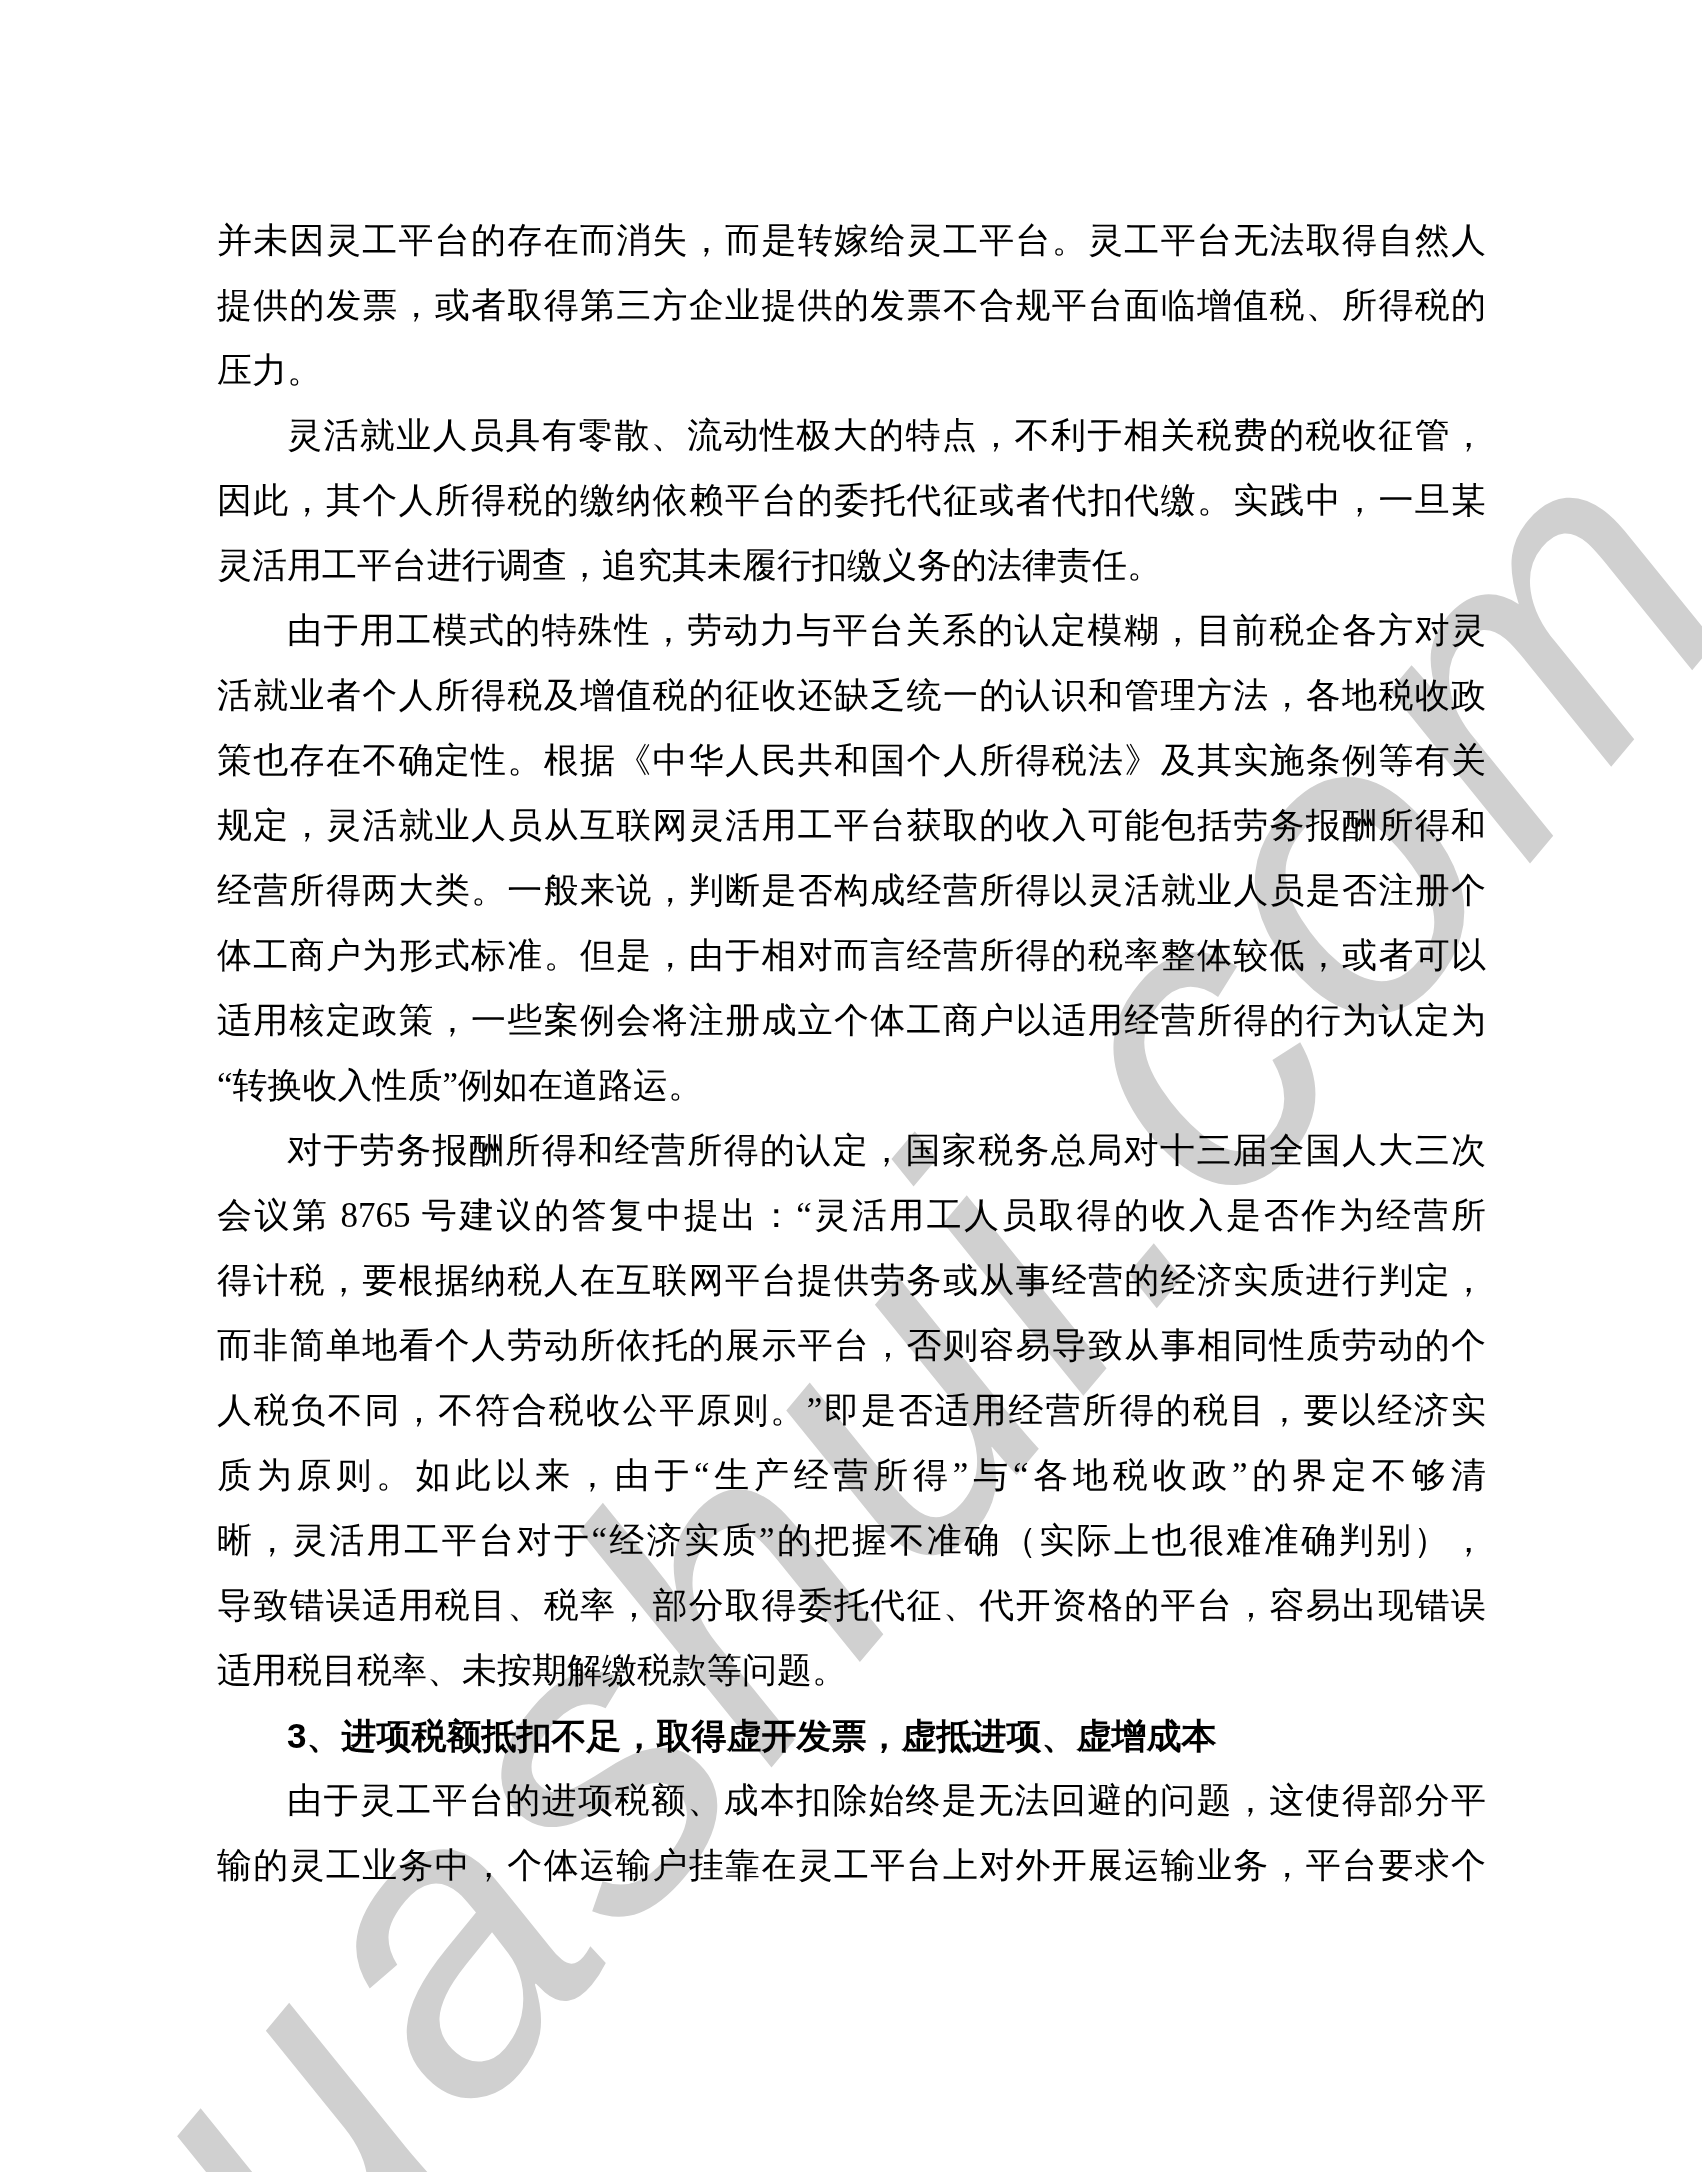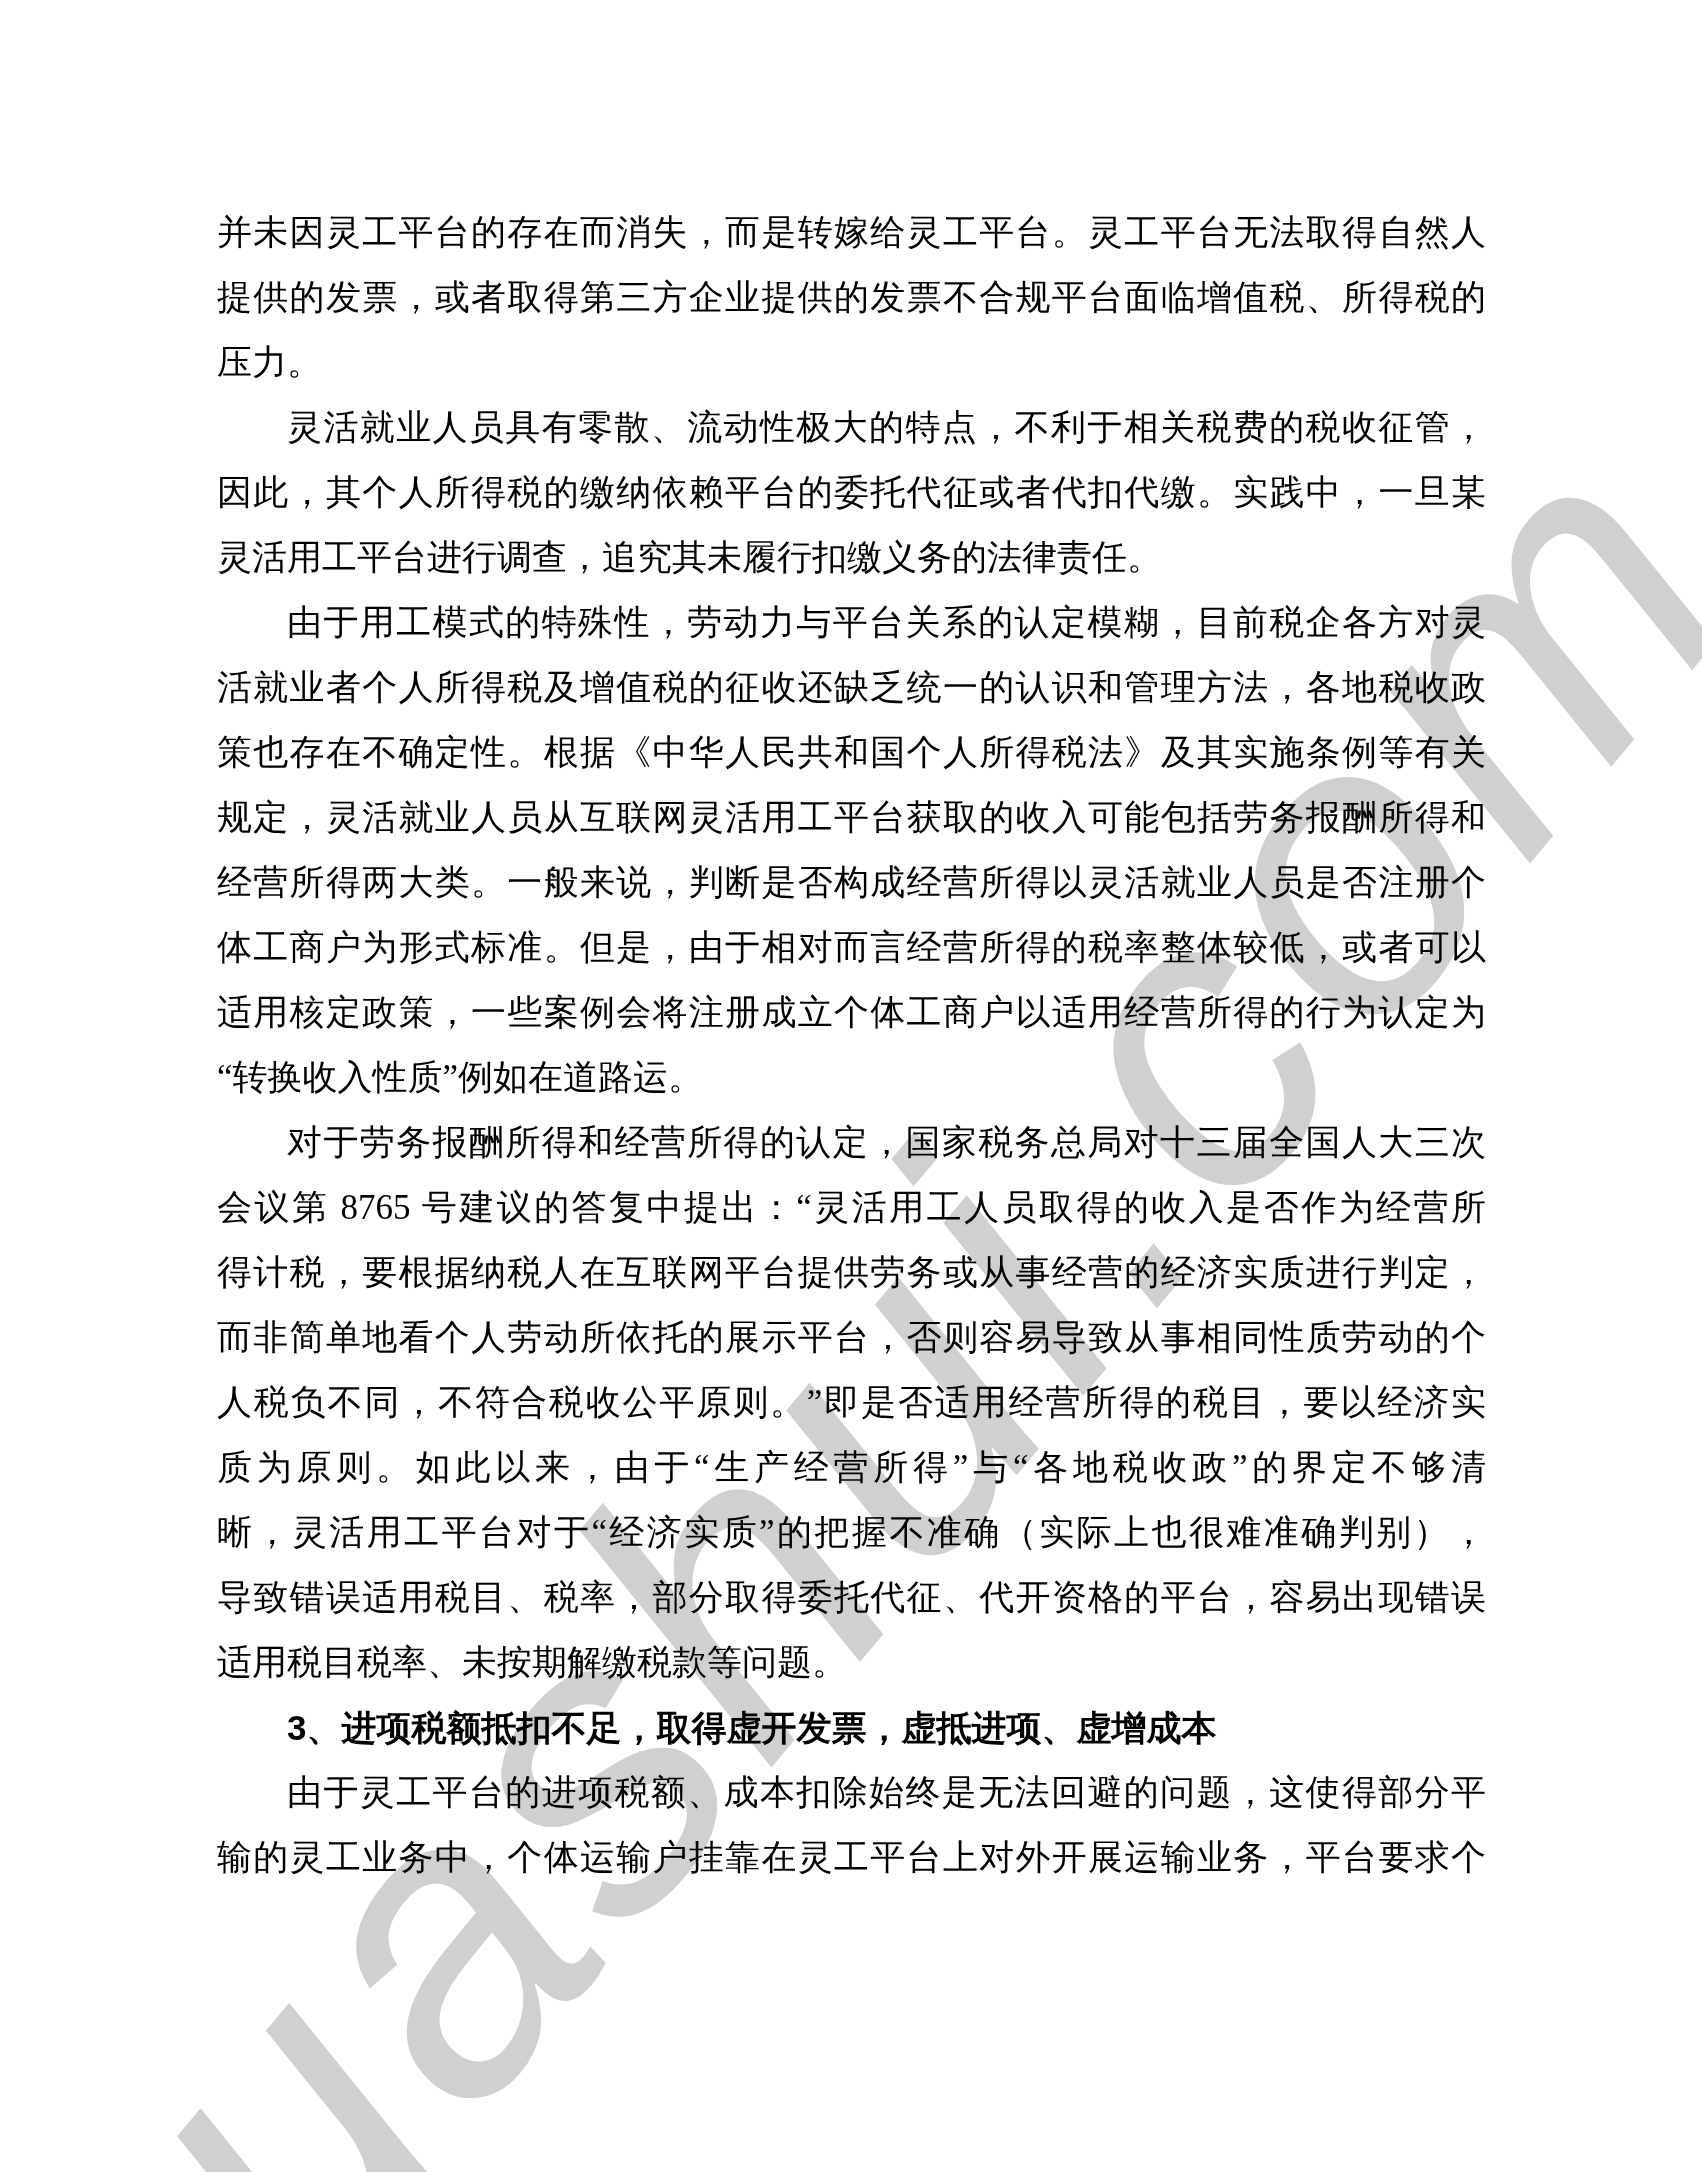--- a/index.html
+++ b/index.html
@@ -26,21 +26,21 @@
     font-size: 413px;
     letter-spacing: 13px;
     white-space: nowrap;
     color: #d0d0d0;
     z-index: 0;
     user-select: none;
   }
   .doc-text {
     position: absolute;
     left: 217px;
-    top: 200px;
+    top: 208px;
     width: 1269px;
     z-index: 1;
     font-size: 35px;
     line-height: 65px;
   }
   .line {
     height: 65px;
     overflow: hidden;
     text-align: justify;
     text-align-last: justify;

